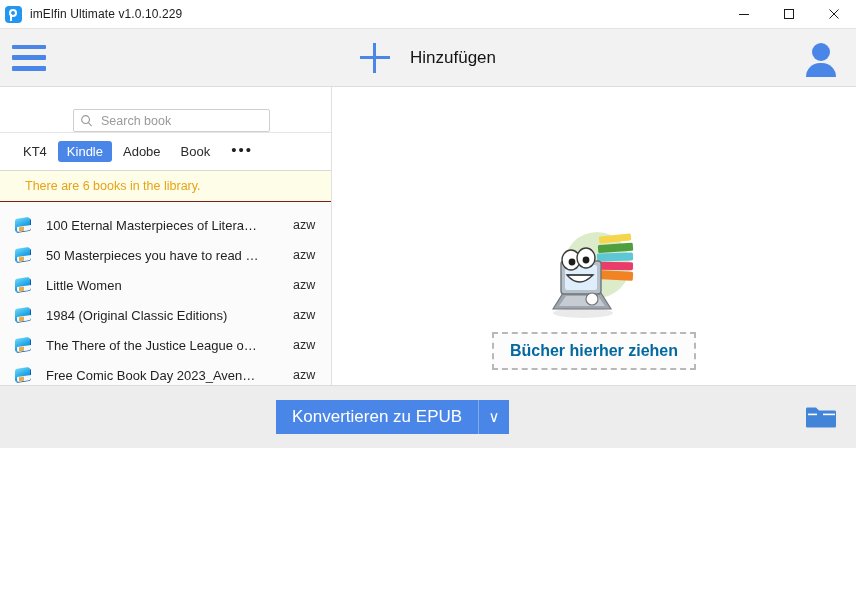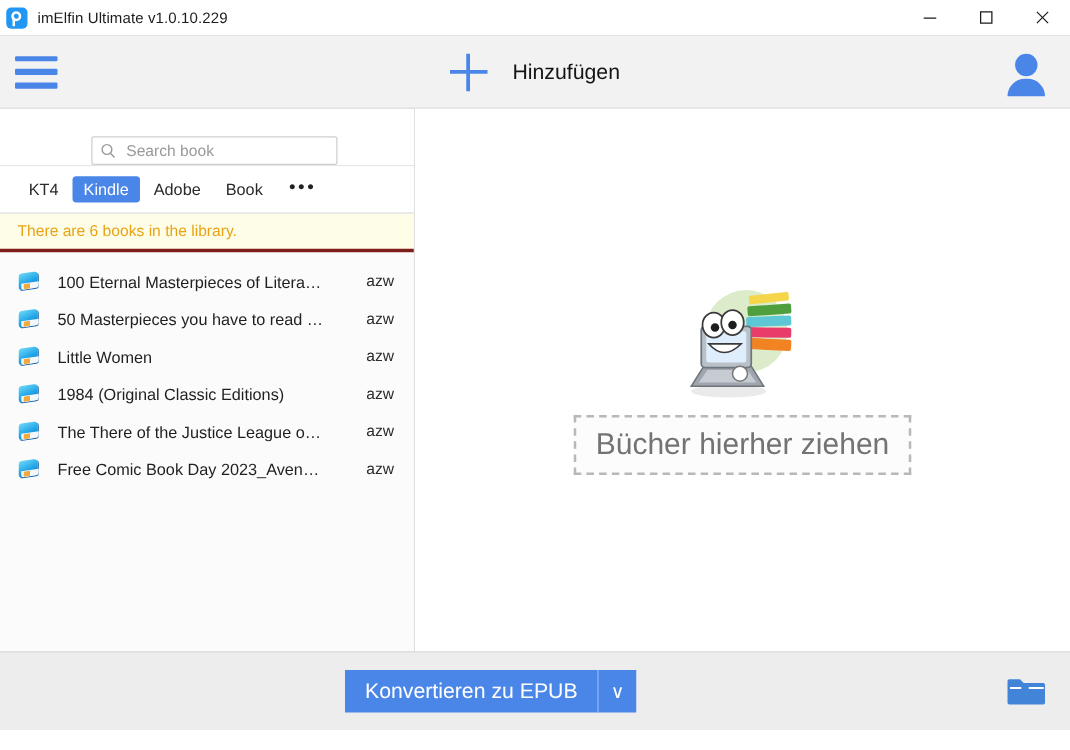--- a/index.html
+++ b/index.html
@@ -10,21 +10,21 @@
     width: 856px;
     height: 600px;
     overflow: hidden;
     font-family: "Liberation Sans", sans-serif;
     background: #ffffff;
     -webkit-font-smoothing: antialiased;
   }
   .app {
     position: relative;
     width: 856px;
-    height: 584px;
+    height: 448px;
     background: #ffffff;
     display: flex;
     flex-direction: column;
   }
 
   
   .titlebar {
     height: 28px;
     background: #ffffff;
     border-bottom: 1px solid #e3e3e3;
@@ -244,24 +244,24 @@
     color: #222222;
     letter-spacing: 2px;
     padding: 0 8px 4px 10px;
     cursor: pointer;
     line-height: 10px;
   }
   .notice {
     height: 31px;
     flex: 0 0 31px;
     background: #fefde8;
-    border-bottom: 3px solid #7f1d1d;
-    display: flex;
-    align-items: center;
-    padding-left: 14px;
+    border-bottom: 1px solid #7f1d1d;
+    display: flex;
+    align-items: center;
+    padding-left: 25px;
     box-sizing: border-box;
   }
   .notice-text {
     font-size: 12.5px;
     color: #e8a317;
   }
   .book-list {
     flex: 1 1 auto;
     overflow-y: auto;
     padding-top: 8px;
@@ -342,24 +342,25 @@
   }
   .mascot {
     width: 110px;
     height: 95px;
     position: relative;
     margin-bottom: 10px;
   }
   .drop-text {
     border: 2px dashed #b8b8b8;
     padding: 8px 16px;
-    font-size: 24px;
-    color: #737373;
+    font-size: 16px;
+    color: #0369a1;
     background: #fcfcfc;
     white-space: nowrap;
+    font-weight: bold;
   }
 
   
   .bottom-bar {
     height: 62px;
     flex: 0 0 62px;
     background: #ededed;
     border-top: 1px solid #dcdcdc;
     display: flex;
     align-items: center;

